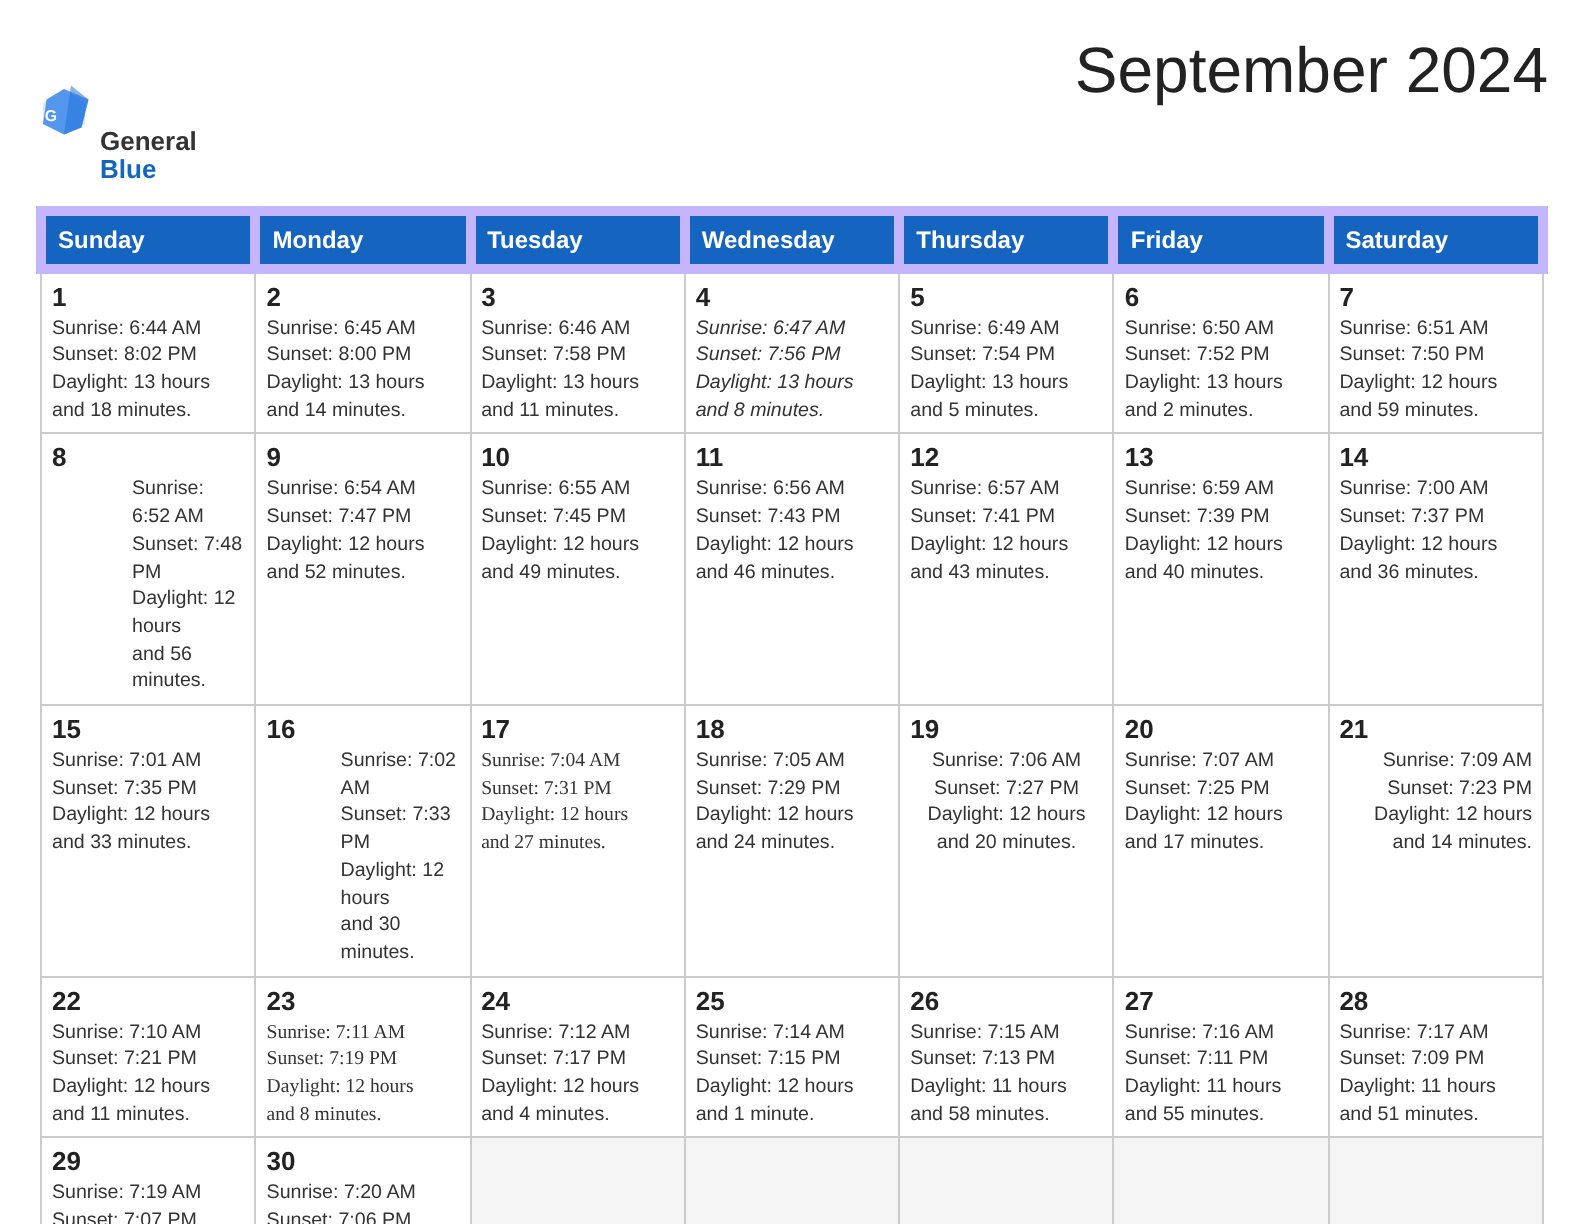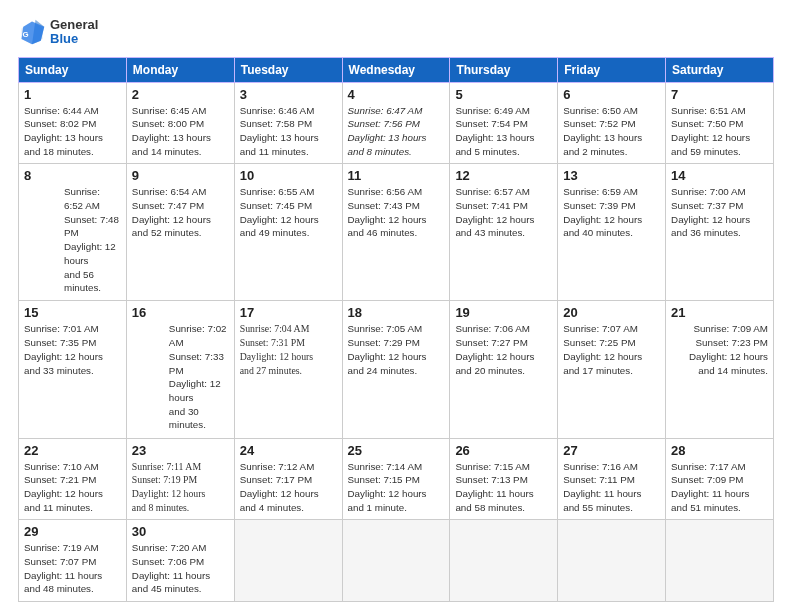--- a/index.html
+++ b/index.html
@@ -28,21 +28,21 @@
       align-items: center;
       gap: 4px;
     }
     .logo-text {
       display: flex;
       flex-direction: column;
       font-size: 13px;
       font-weight: bold;
       line-height: 1.1;
     }
-    .logo-general { color: #333; }
+    .logo-general { color: #333; margin-top: 46px; }
     .logo-blue { color: #1565c0; }
     .logo-icon {
       width: 28px;
       height: 28px;
     }
     .title-block {
       text-align: right;
     }
     .month-title {
       font-size: 32px;
@@ -61,21 +61,21 @@
       flex: 1;
       font-size: 10.5px;
     }
     .calendar thead th {
       background: #1565c0;
       color: #fff;
       padding: 5px 6px;
       text-align: left;
       font-size: 12px;
       font-weight: bold;
-      border: 1px solid #c4b5fd;
+      border: 5px solid #c4b5fd;
     }
     .calendar tbody td {
       border: 1px solid #ccc;
       vertical-align: top;
       padding: 4px 5px;
       width: calc(100% / 7);
       height: 78px;
       background: #fff;
     }
     .calendar tbody td.empty {
@@ -105,20 +105,21 @@
         <polygon points="20,2 30,10 26,26 16,30" fill="#1565c0" opacity="0.5"></polygon>
         <polygon points="16,4 30,10 26,26 16,30 4,24 6,10" fill="#1a73e8" opacity="0.7"></polygon>
         <text x="5" y="22" font-size="9" fill="white" font-weight="bold">G</text>
       </svg>
       <div class="logo-text">
         <span class="logo-general">General</span>
         <span class="logo-blue">Blue</span>
       </div>
     </div>
     <div class="title-block">
+      <div class="month-title">September 2024</div>
     </div>
   </div>
 
   <table class="calendar">
     <thead>
       <tr>
         <th>Sunday</th>
         <th>Monday</th>
         <th>Tuesday</th>
         <th>Wednesday</th>
@@ -254,21 +255,21 @@
           </td>
           <td>
             <span class="day-num">18</span>
             <div class="day-info" style="white-space: pre-line;">Sunrise: 7:05 AM
 Sunset: 7:29 PM
 Daylight: 12 hours
 and 24 minutes.</div>
           </td>
           <td>
             <span class="day-num">19</span>
-            <div class="day-info" style="white-space: pre-line;">Sunrise: 7:06 AM
+            <div class="day-info" style="white-space: pre-line; text-align: center;">Sunrise: 7:06 AM
 Sunset: 7:27 PM
 Daylight: 12 hours
 and 20 minutes.</div>
           </td>
           <td>
             <span class="day-num">20</span>
             <div class="day-info" style="white-space: pre-line;">Sunrise: 7:07 AM
 Sunset: 7:25 PM
 Daylight: 12 hours
 and 17 minutes.</div>

